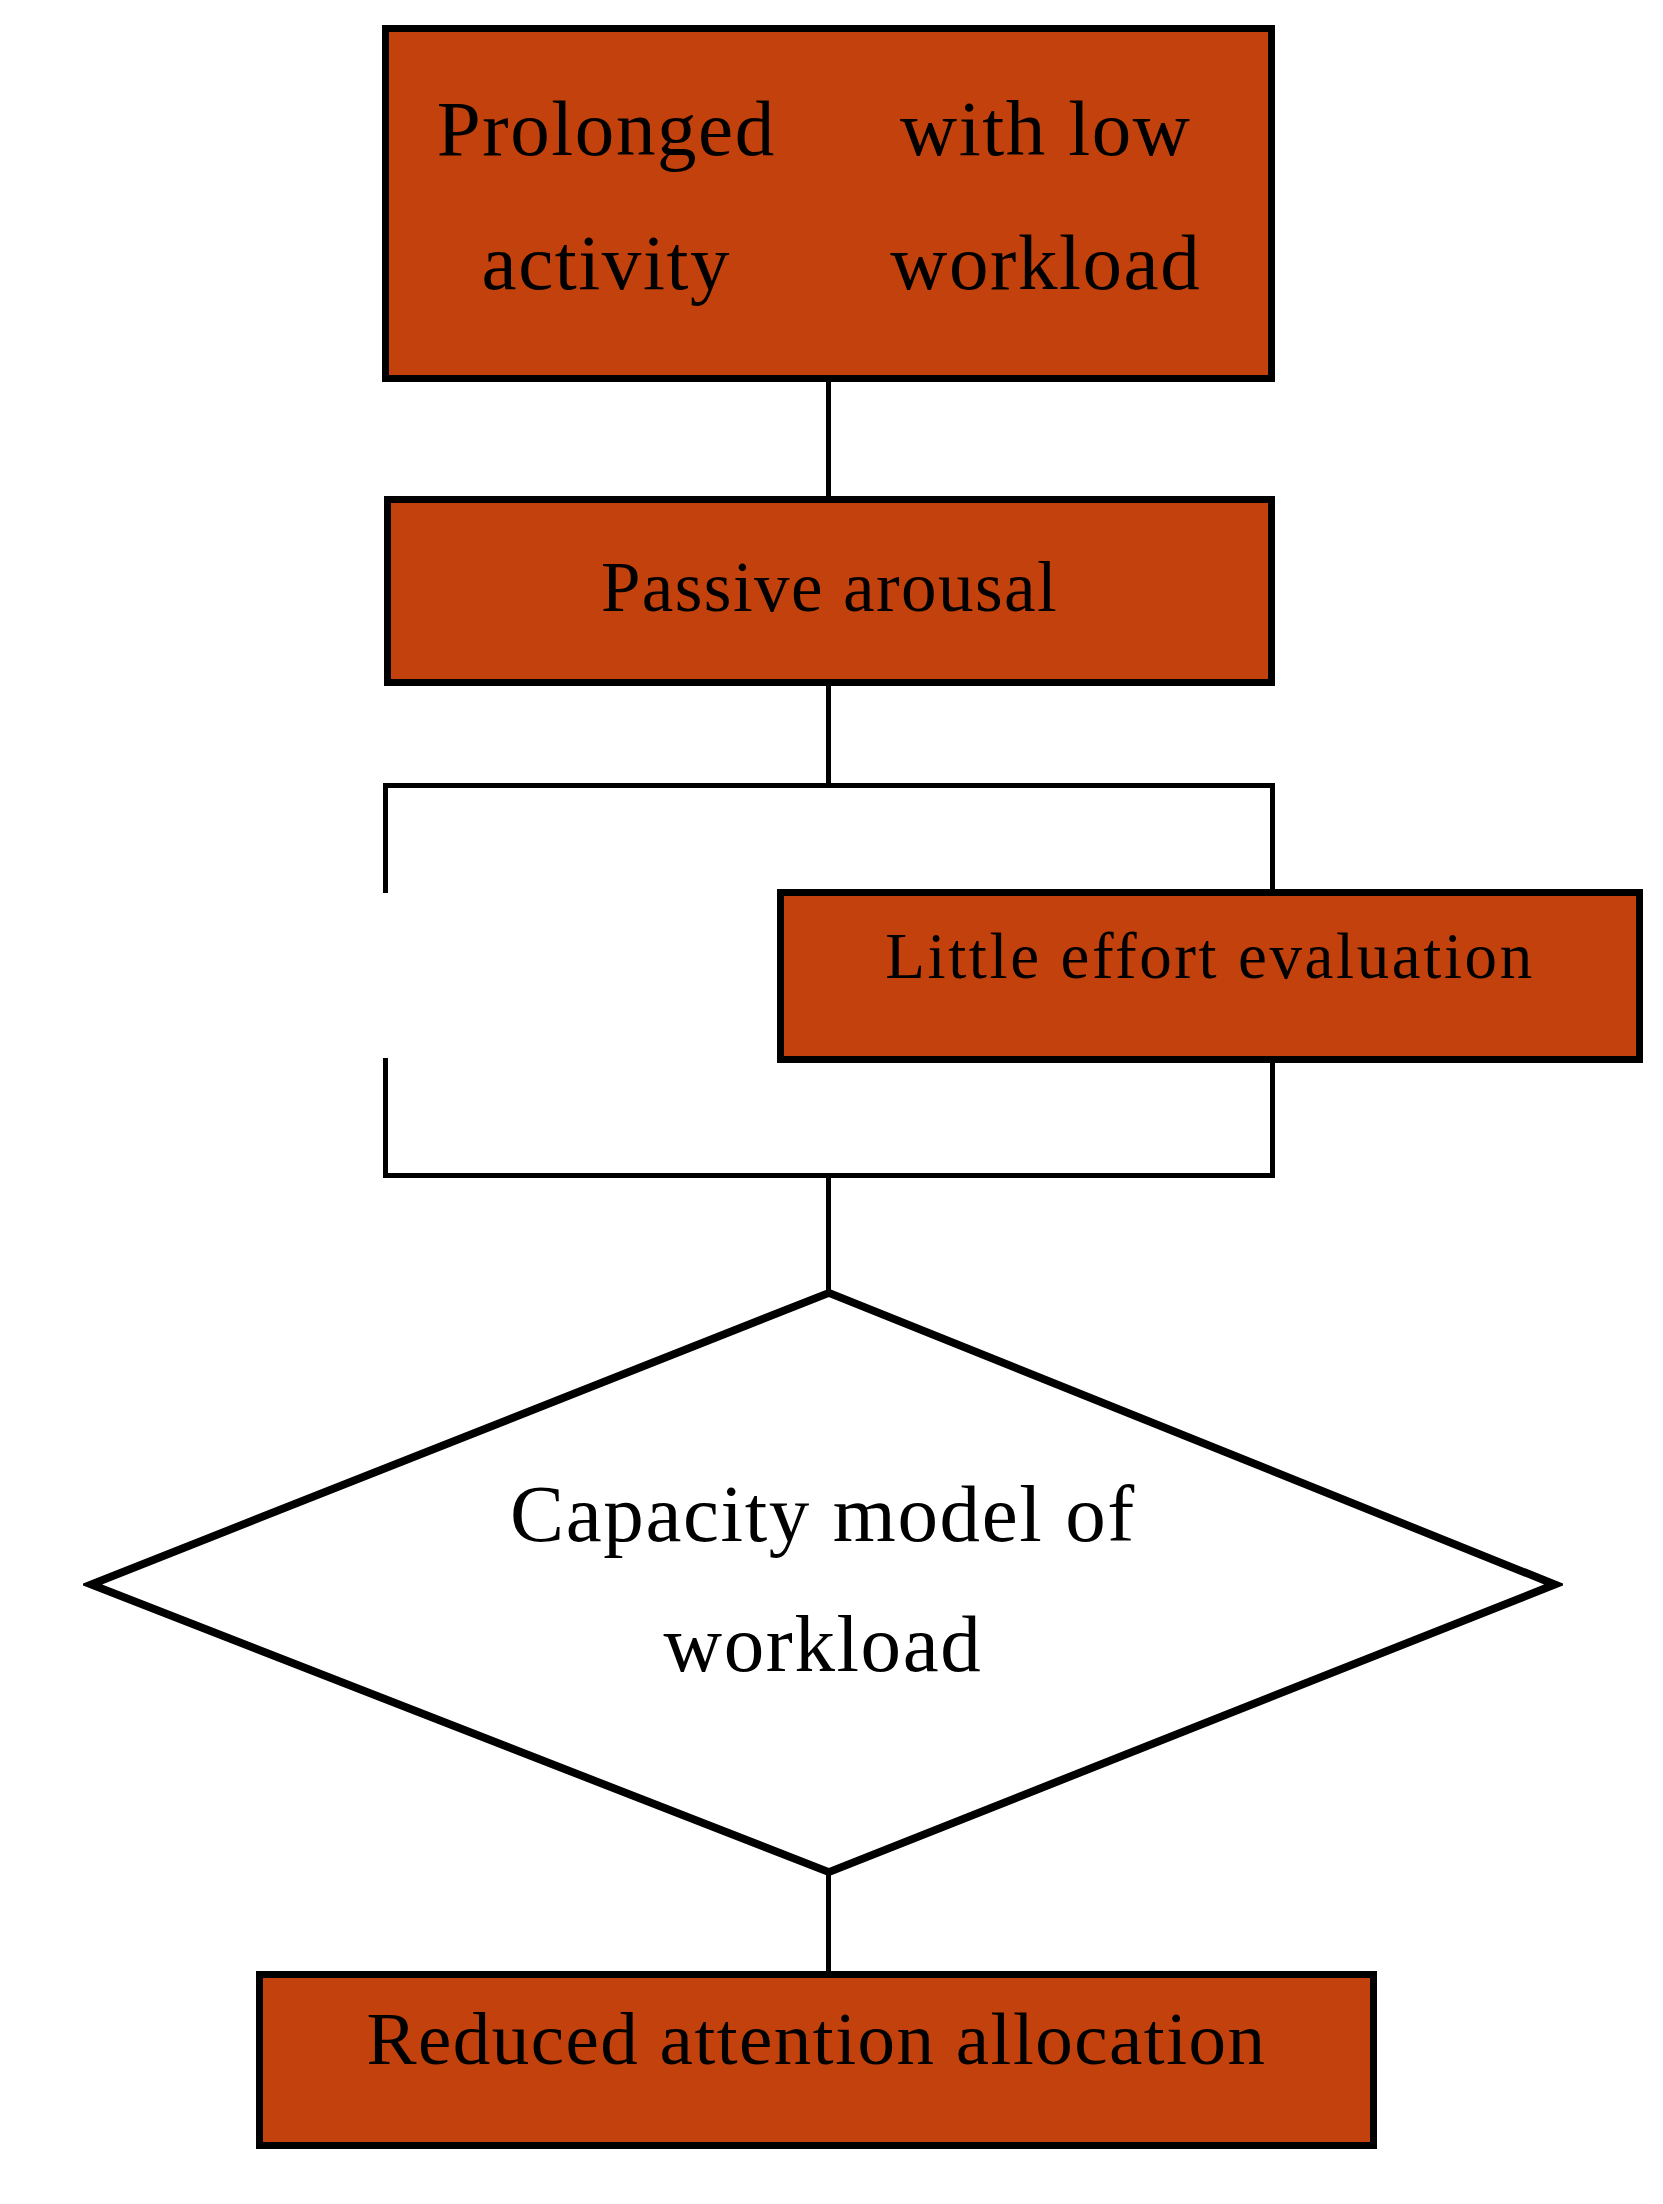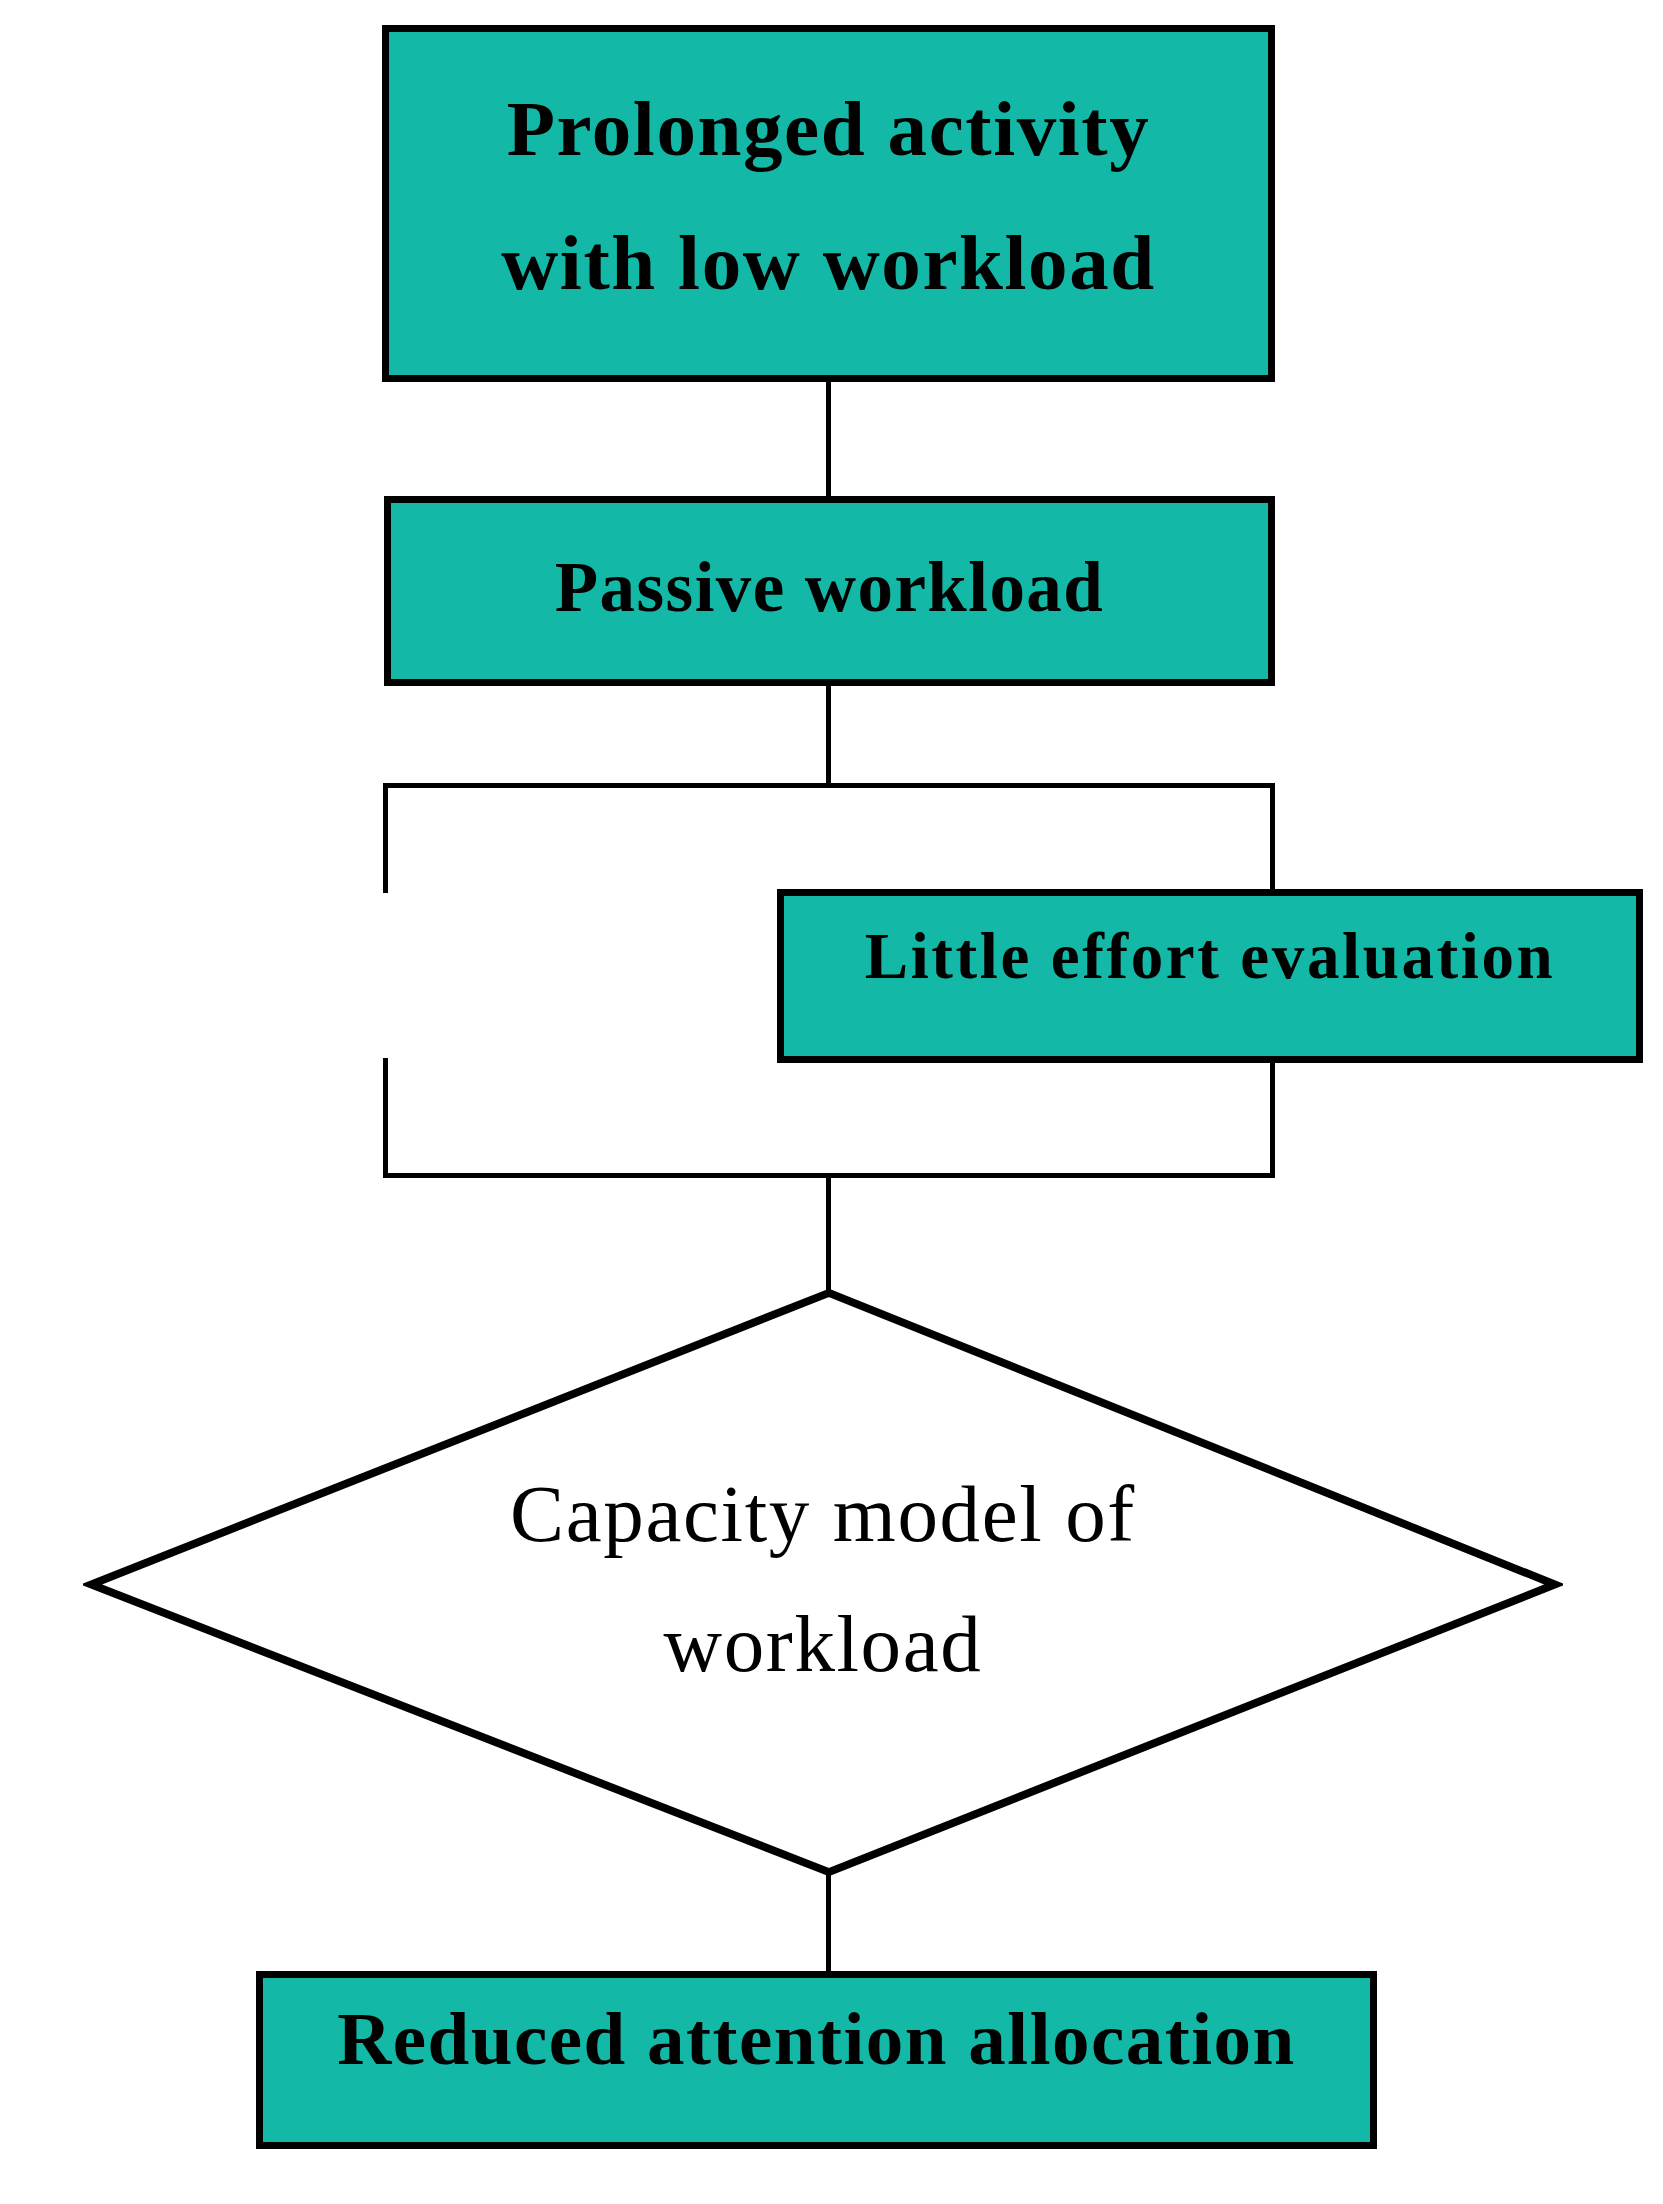--- a/index.html
+++ b/index.html
@@ -13,30 +13,29 @@
     height: 2205px;
     background: #ffffff;
     font-family: "Liberation Serif", "DejaVu Serif", serif;
     color: #000000;
     overflow: hidden;
   }
   .node {
     position: absolute;
     box-sizing: border-box;
     border: 7.9px solid #000000;
-    background: #14b8a6;
+    background: #c2410c;
     display: flex;
-    flex-direction: column;
+    flex-direction: row;
     align-items: center;
     justify-content: center;
     text-align: center;
     letter-spacing: 0.02em;
     line-height: 1.7;
     z-index: 2;
-    font-weight: bold;
   }
   .edge {
     position: absolute;
     background: #000000;
     z-index: 1;
   }
   #node-prolonged {
     left: 382px; top: 24.6px; width: 893px; height: 357px;
     font-size: 79px; padding-bottom: 13.8px;
   }
@@ -106,21 +105,21 @@
   <div class="edge" id="edge-3-stem"></div>
 
   <div class="edge" id="edge-4"></div>
 
   <div class="node" id="node-prolonged">
     <div>Prolonged activity</div>
     <div>with low workload</div>
   </div>
 
   <div class="node" id="node-passive">
-    <div>Passive workload</div>
+    <div>Passive arousal</div>
   </div>
 
 
   <div class="node" id="node-little-effort">
     <div>Little effort evaluation</div>
   </div>
 
   <div id="diamond-wrap">
     <svg width="1480" height="591" viewBox="0 0 1502 600">
       <polygon points="757,6 1494,302 757,594 8,302" fill="#ffffff" stroke="#000000" stroke-width="8"></polygon>

